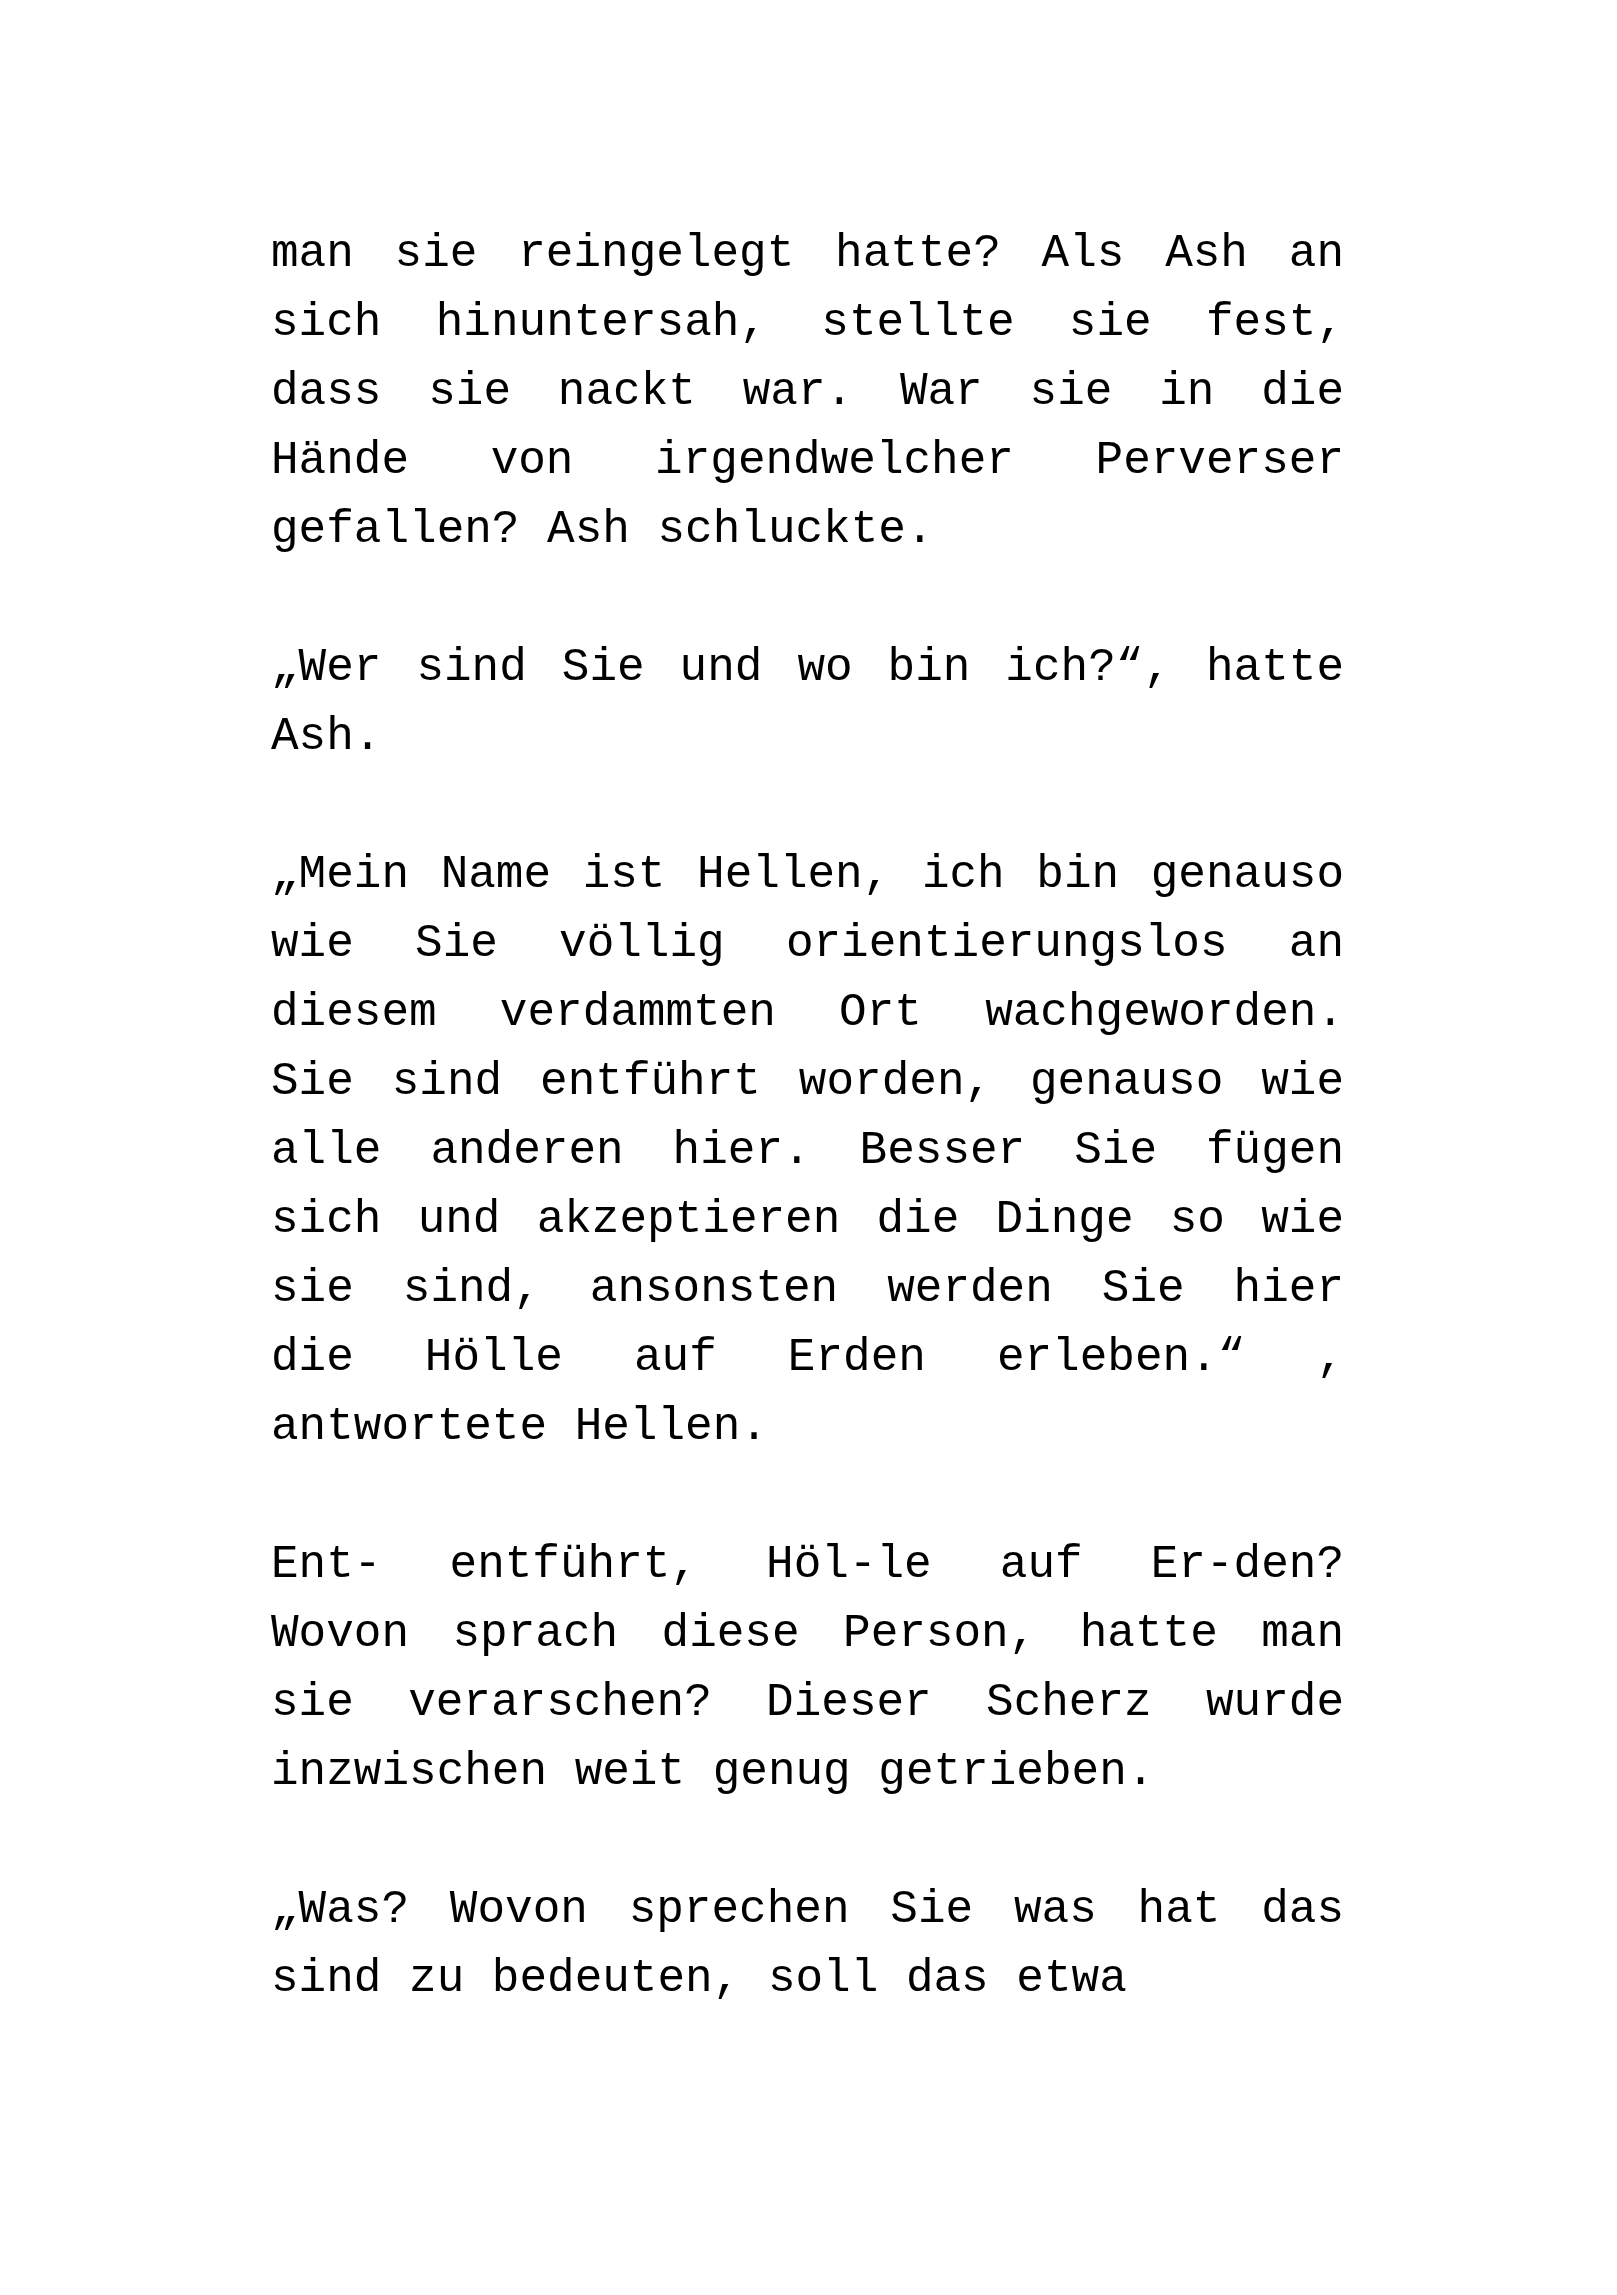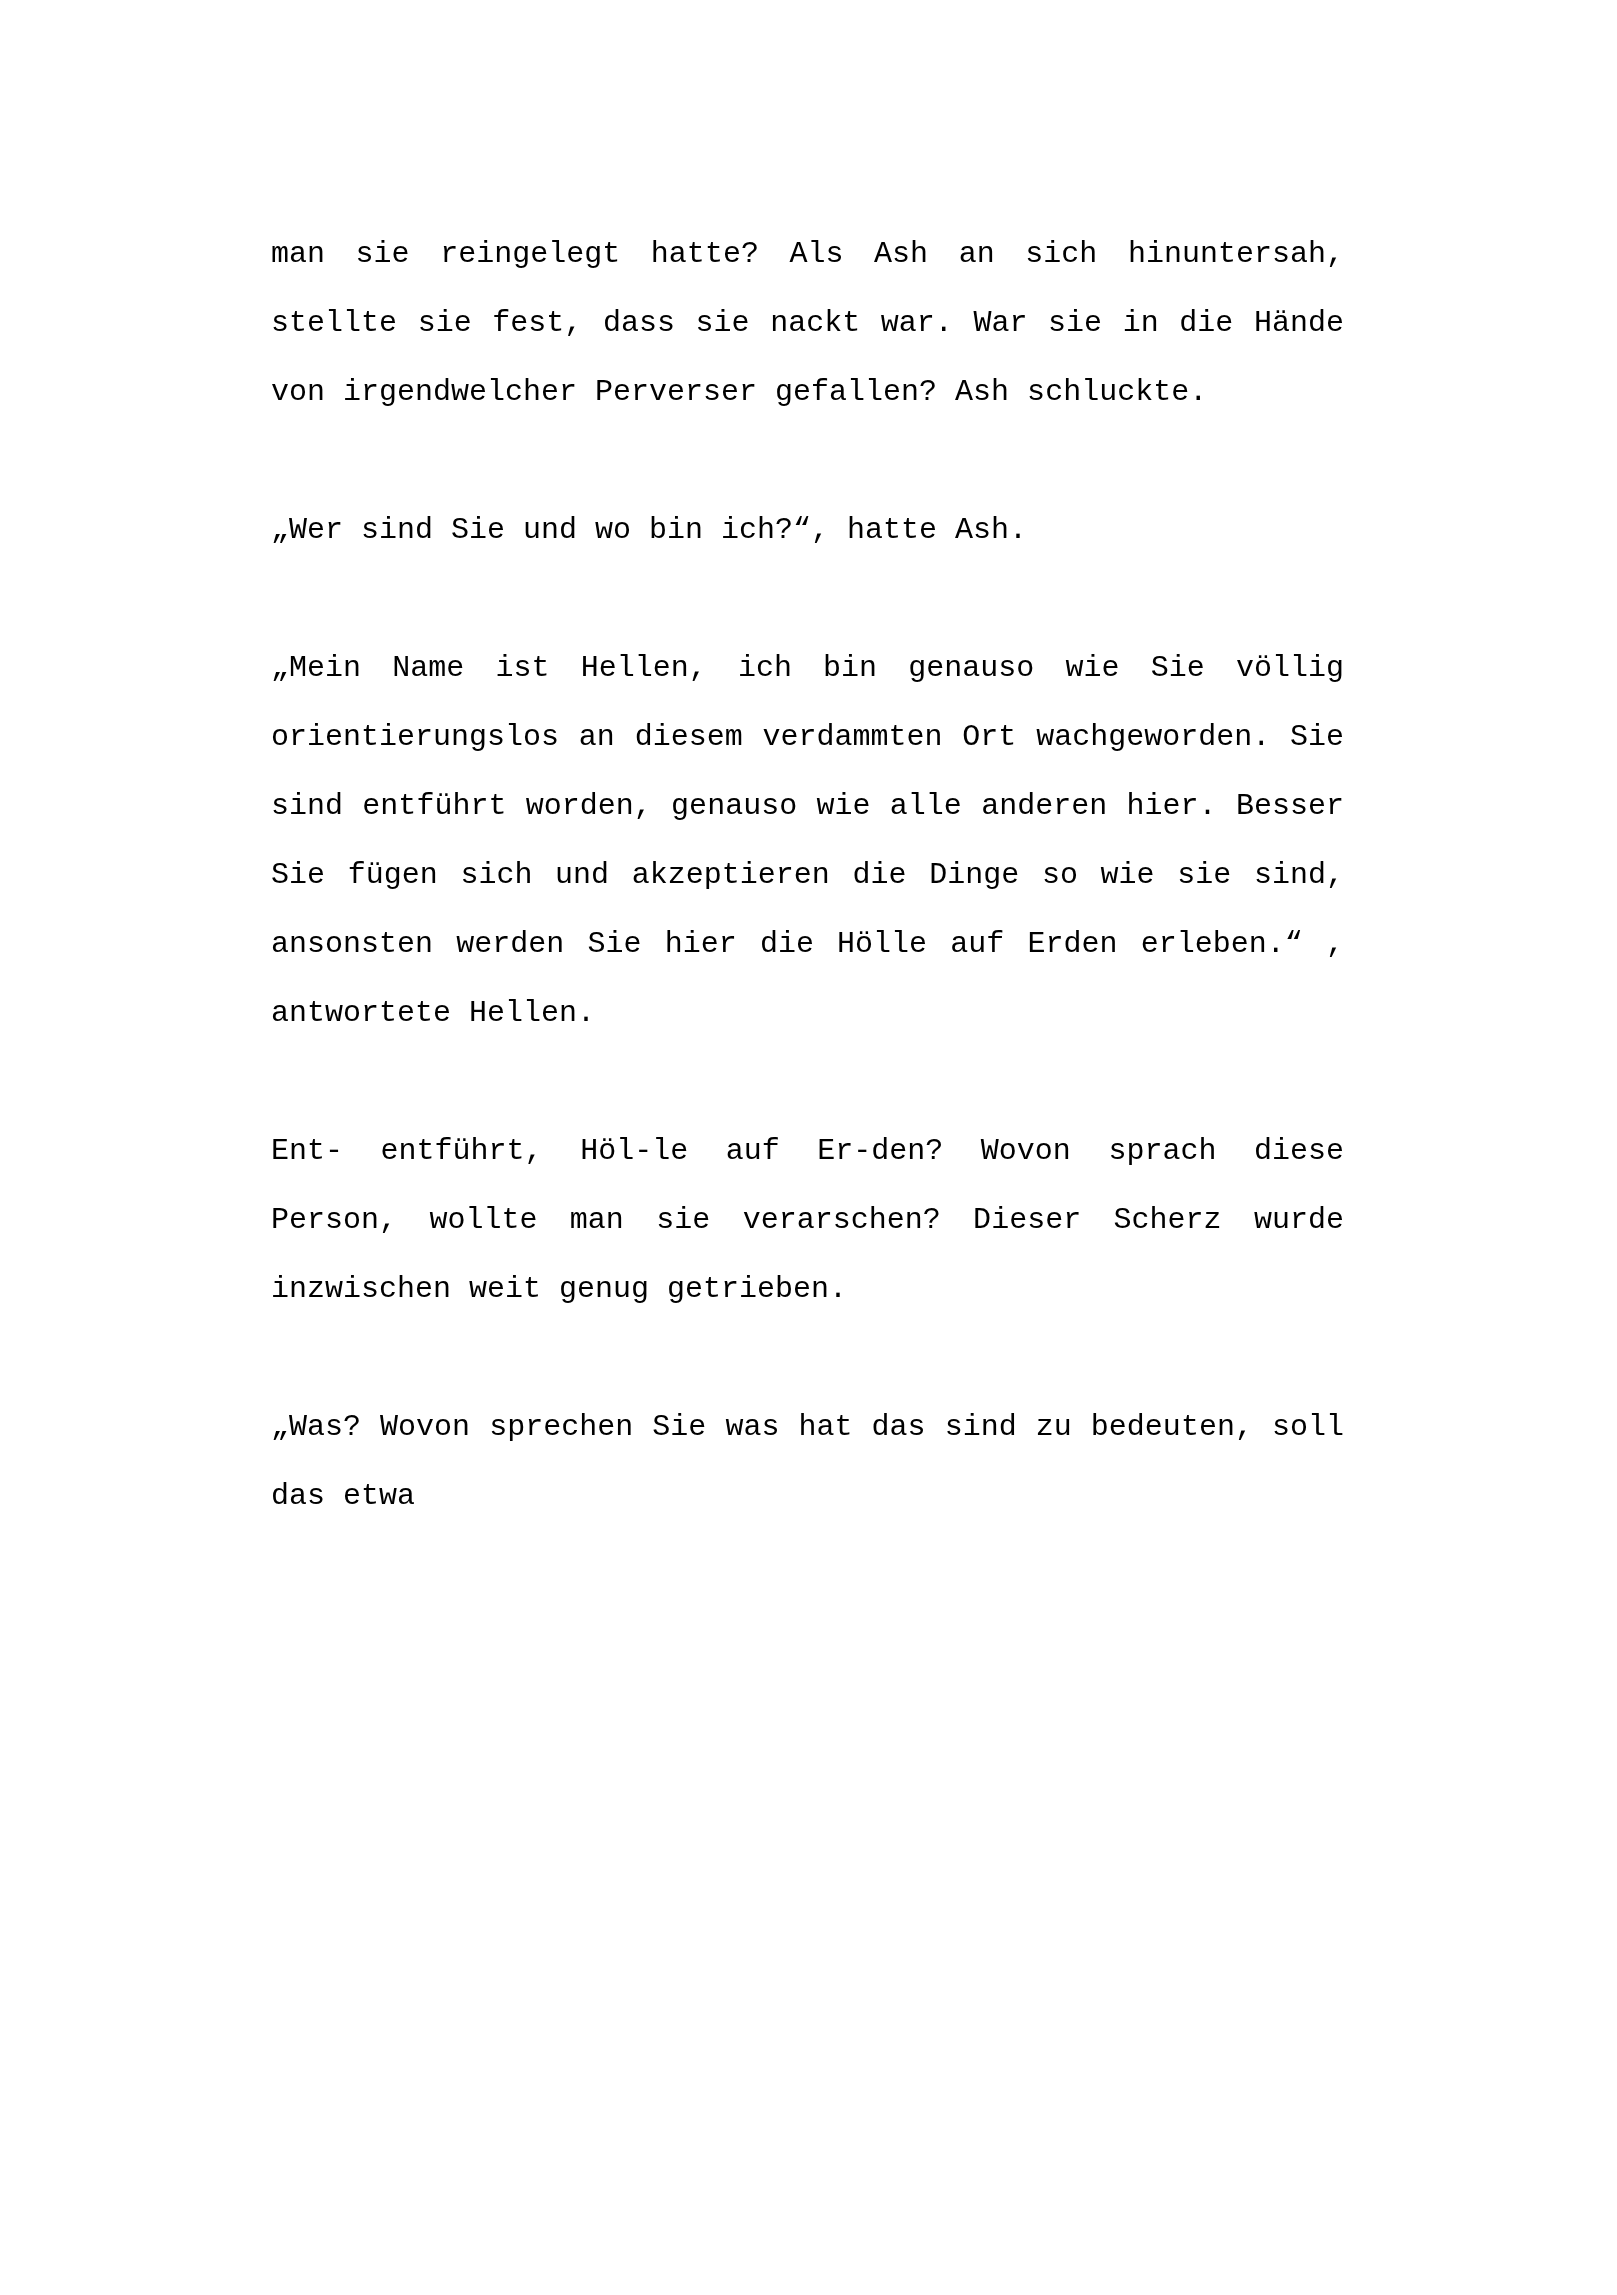--- a/index.html
+++ b/index.html
@@ -16,21 +16,21 @@
   .page {
     box-sizing: border-box;
     width: 1618px;
     height: 2295px;
     background: #ffffff;
     padding: 220px 0 0 271px;
   }
   .text-block {
     width: 1073px;
     font-family: "Liberation Mono", "DejaVu Sans Mono", monospace;
-    font-size: 30px;
+    font-size: 46px;
     line-height: 69px;
     color: #000000;
     text-align: justify;
     letter-spacing: 0;
     word-spacing: normal;
     hyphens: none;
   }
   .text-block p {
     margin: 0 0 69px 0;
     padding: 0;
@@ -40,17 +40,17 @@
   }
 </style>
 </head>
 <body>
 
 <div class="page">
   <div class="text-block">
     <p>man sie reingelegt hatte? Als Ash an sich hinuntersah, stellte sie fest, dass sie nackt war. War sie in die Hände von irgendwelcher Perverser gefallen? Ash schluckte.</p>
     <p>„Wer sind Sie und wo bin ich?“, hatte Ash.</p>
     <p>„Mein Name ist Hellen, ich bin genauso wie Sie völlig orientierungslos an diesem verdammten Ort wachgeworden. Sie sind entführt worden, genauso wie alle anderen hier. Besser Sie fügen sich und akzeptieren die Dinge so wie sie sind, ansonsten werden Sie hier die Hölle auf Erden erleben.“ , antwortete Hellen.</p>
-    <p>Ent- entführt, Höl-le auf Er-den? Wovon sprach diese Person, wollte man sie verarschen? Dieser Scherz wurde inzwischen weit genug getrieben.</p>
+    <p>Ent- entführt, Höl-le auf Er-den? Wovon sprach diese Person, hatte man sie verarschen? Dieser Scherz wurde inzwischen weit genug getrieben.</p>
     <p>„Was? Wovon sprechen Sie was hat das sind zu bedeuten, soll das etwa</p>
   </div>
 </div>
 
 
 </body></html>

